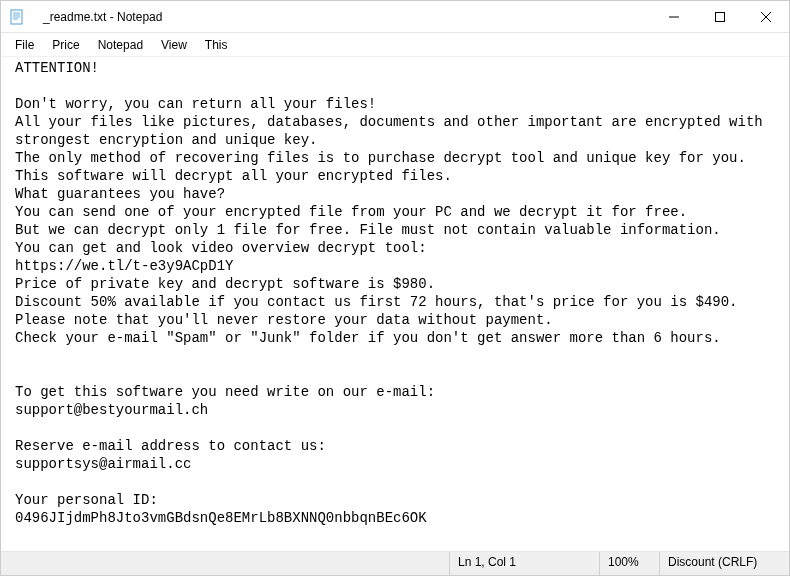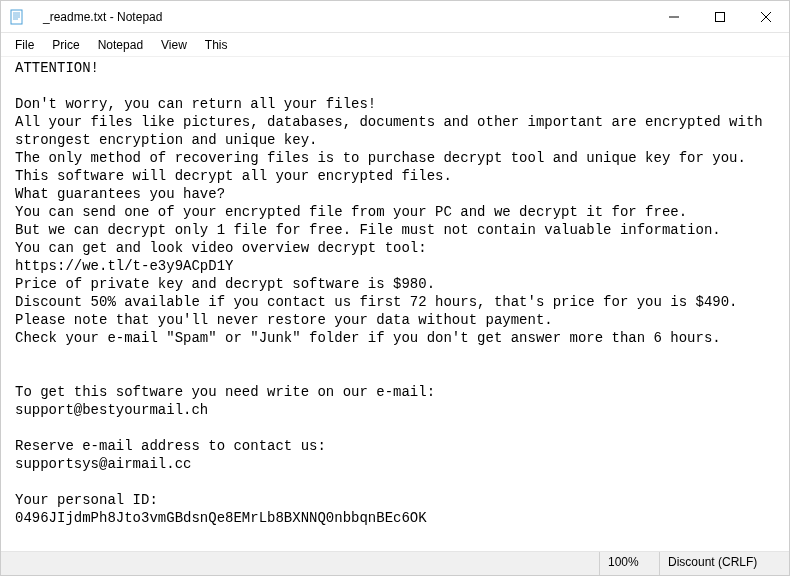--- a/index.html
+++ b/index.html
@@ -88,16 +88,17 @@
 support@bestyourmail.ch
 
 Reserve e-mail address to contact us:
 supportsys@airmail.cc
 
 Your personal ID:
 0496JIjdmPh8Jto3vmGBdsnQe8EMrLb8BXNNQ0nbbqnBEc6OK</div>
 
   <div class="statusbar">
     <div class="status-left"></div>
+    <div class="status-cell pos">Ln 1, Col 1</div>
     <div class="status-cell zoom">100%</div>
     <div class="status-cell eol">Discount (CRLF)</div>
   </div>
 </div>
 
 </body></html>

